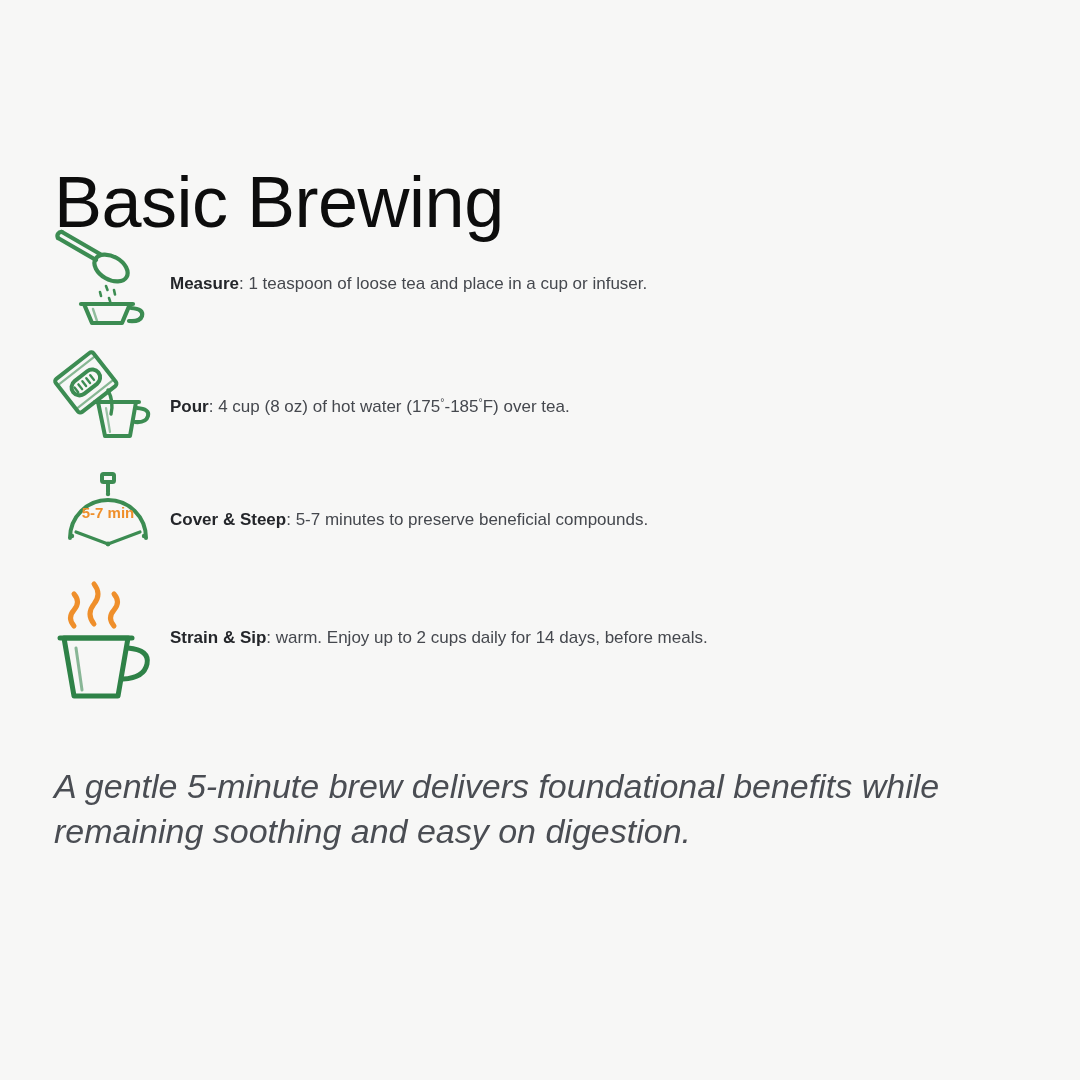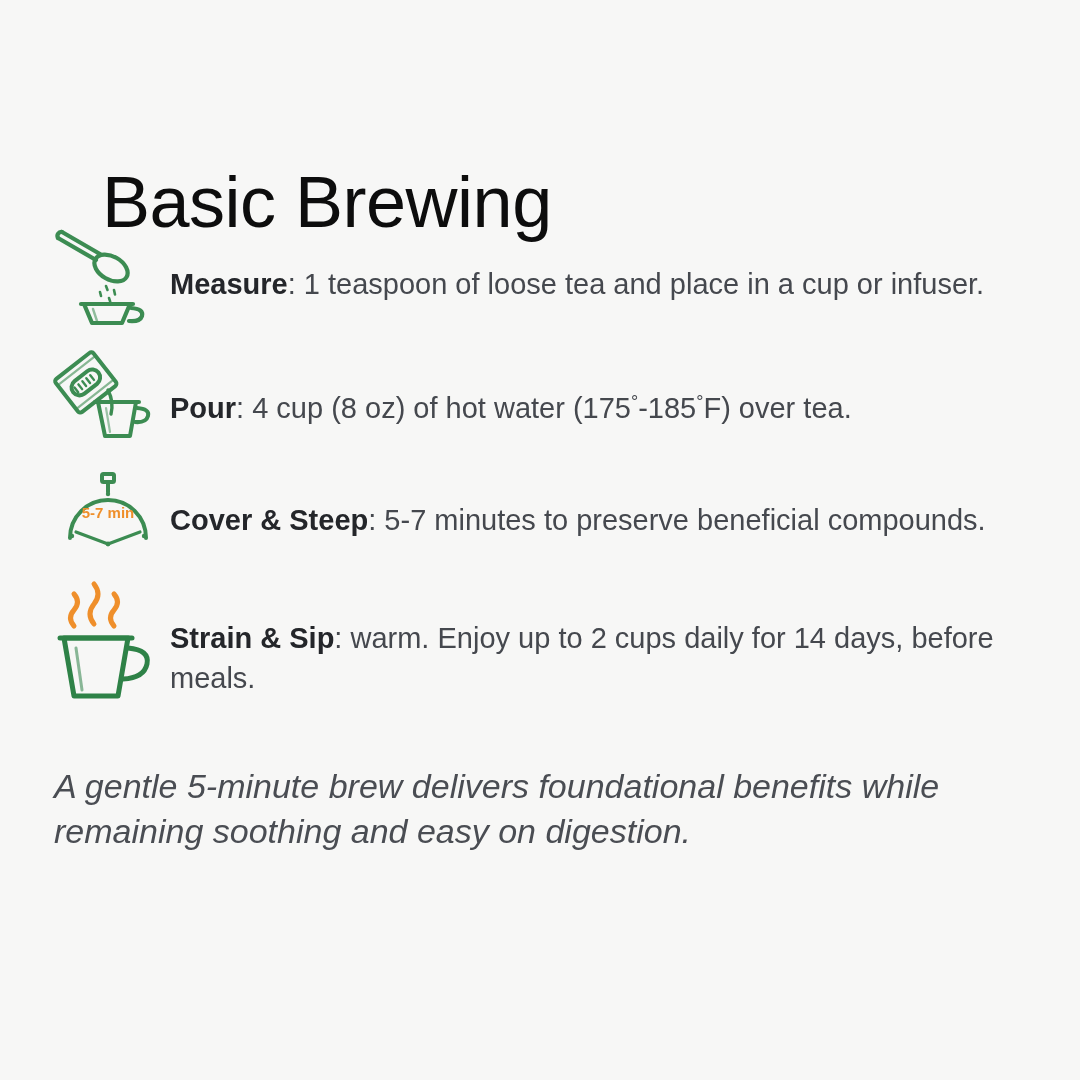--- a/index.html
+++ b/index.html
@@ -27,21 +27,20 @@
   .title {
     position: absolute;
     left: 54px;
     top: 118px;
     font-size: 72px;
     font-weight: 400;
     letter-spacing: -0.5px;
     line-height: 1.0;
     color: #0d0d0d;
     white-space: nowrap;
-    margin-left: 48px;
   }
 
   
   .steps {
     position: absolute;
     left: 0;
     top: 222px;
     width: 1080px;
   }
 
@@ -59,21 +58,21 @@
     margin-left: 42px;
     display: flex;
     align-items: center;
     justify-content: center;
   }
 
   .step-text {
     flex: 1 1 auto;
     margin-left: 8px;
     padding-right: 58px;
-    font-size: 29px;
+    font-size: 17px;
     line-height: 40px;
     color: #45484e;
     font-weight: 400;
   }
 
   .step-text .lead {
     font-weight: 700;
     color: #24262a;
   }
 

